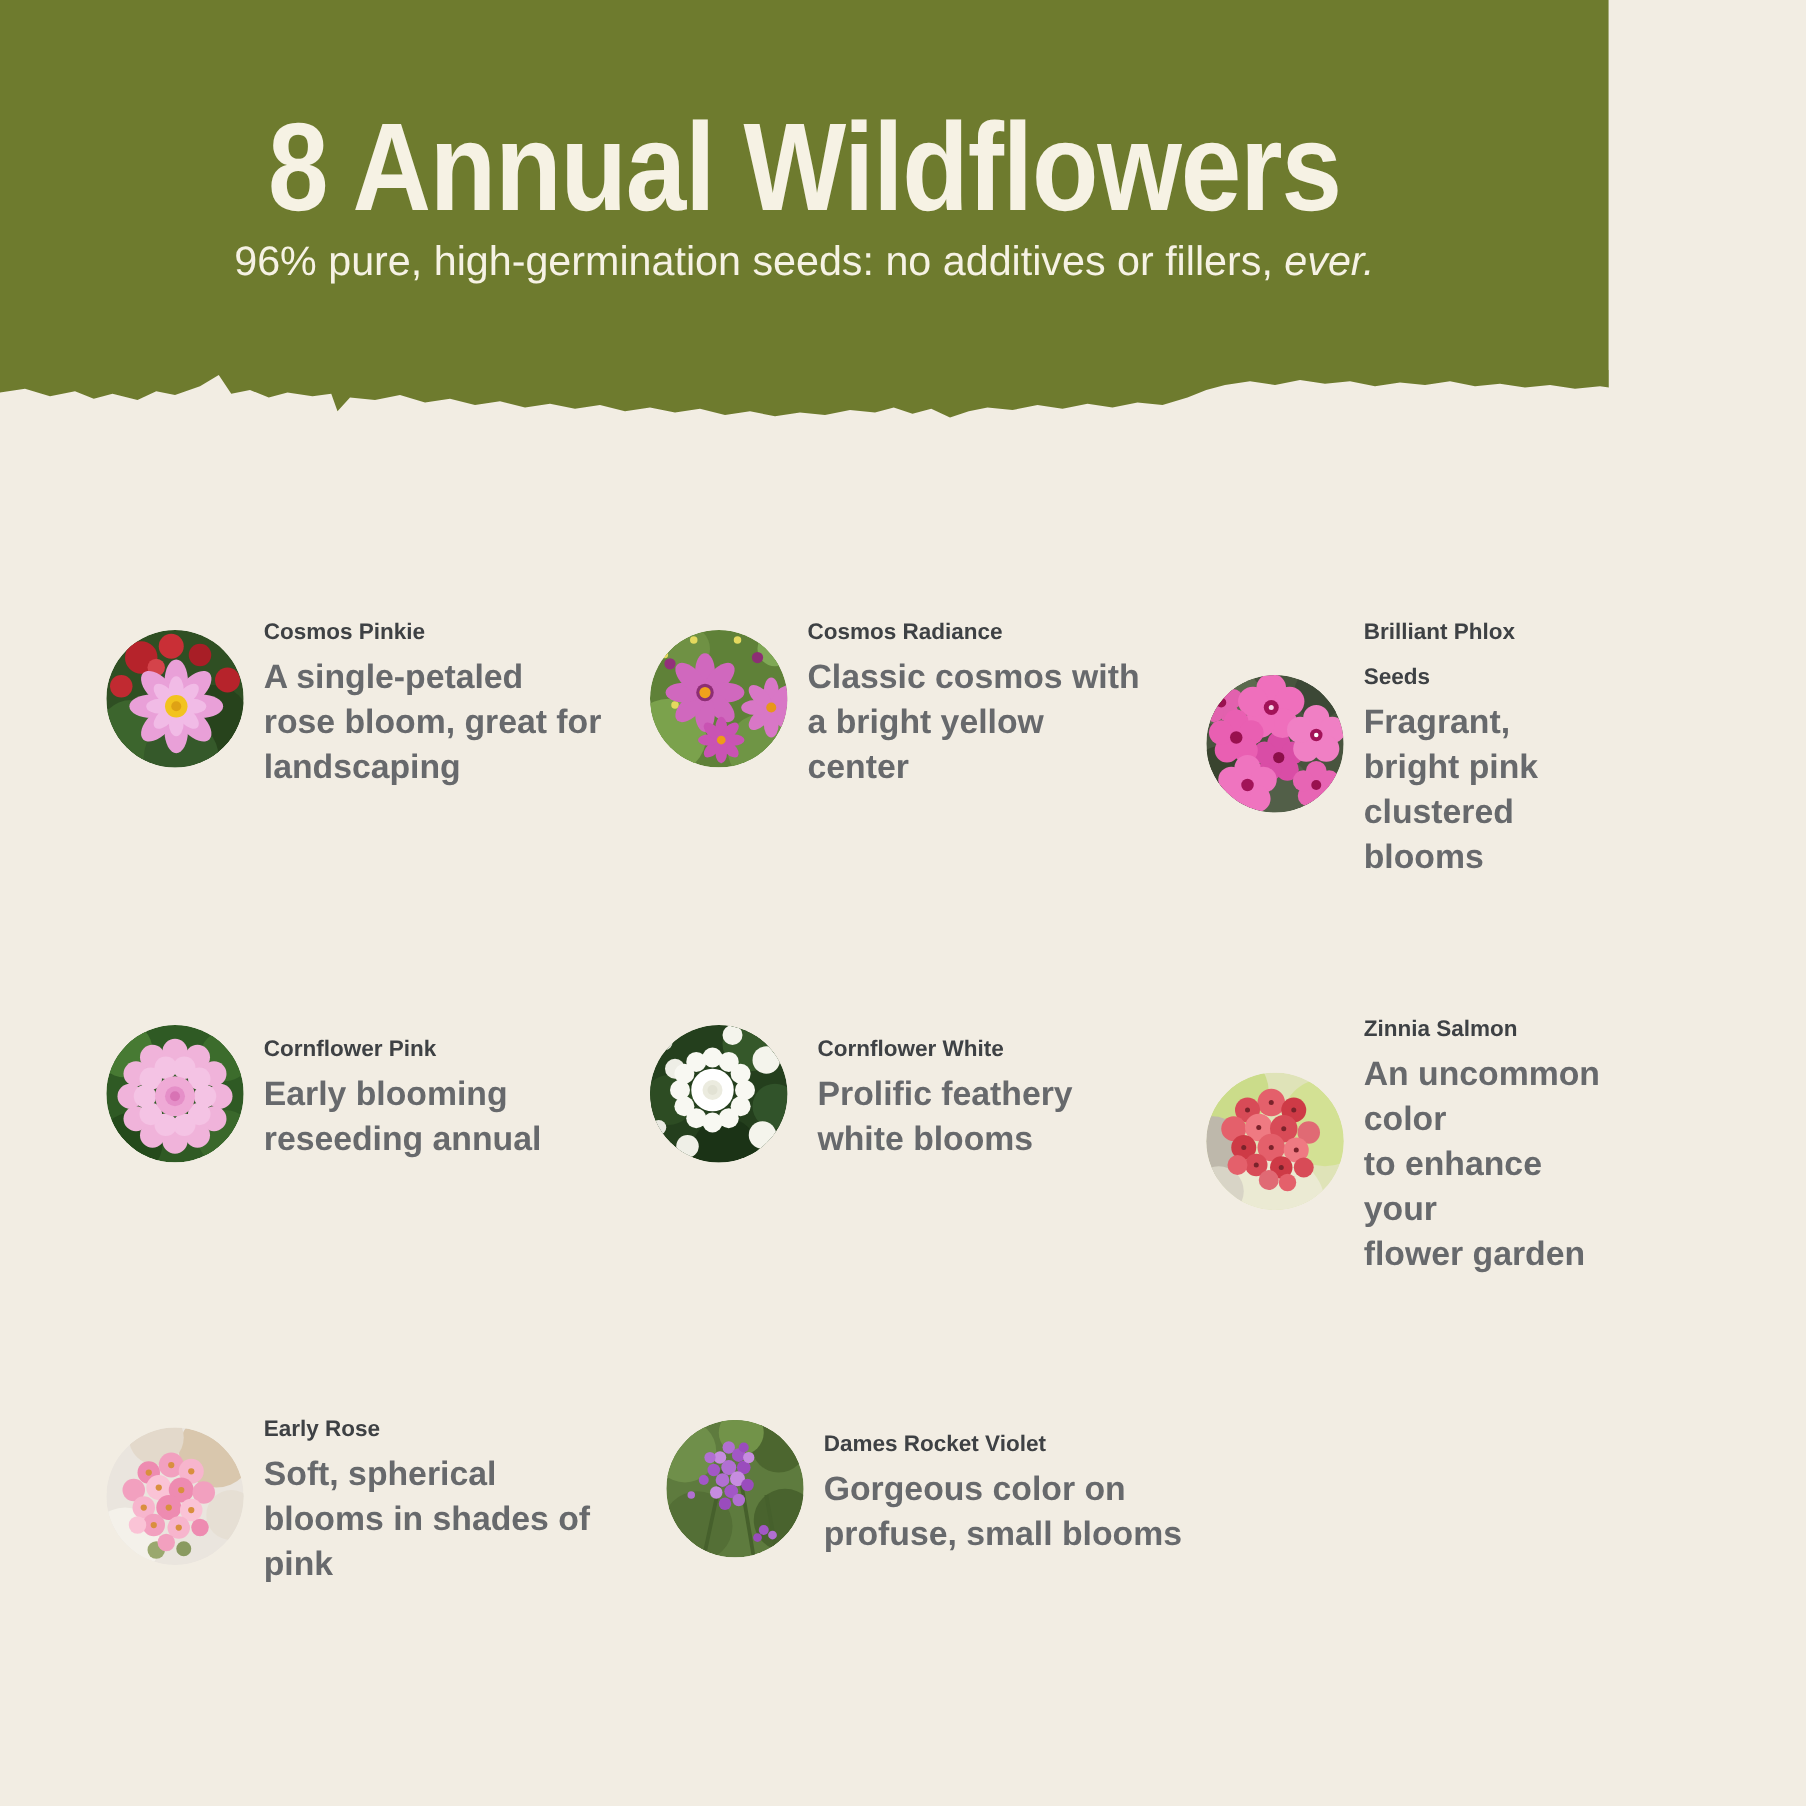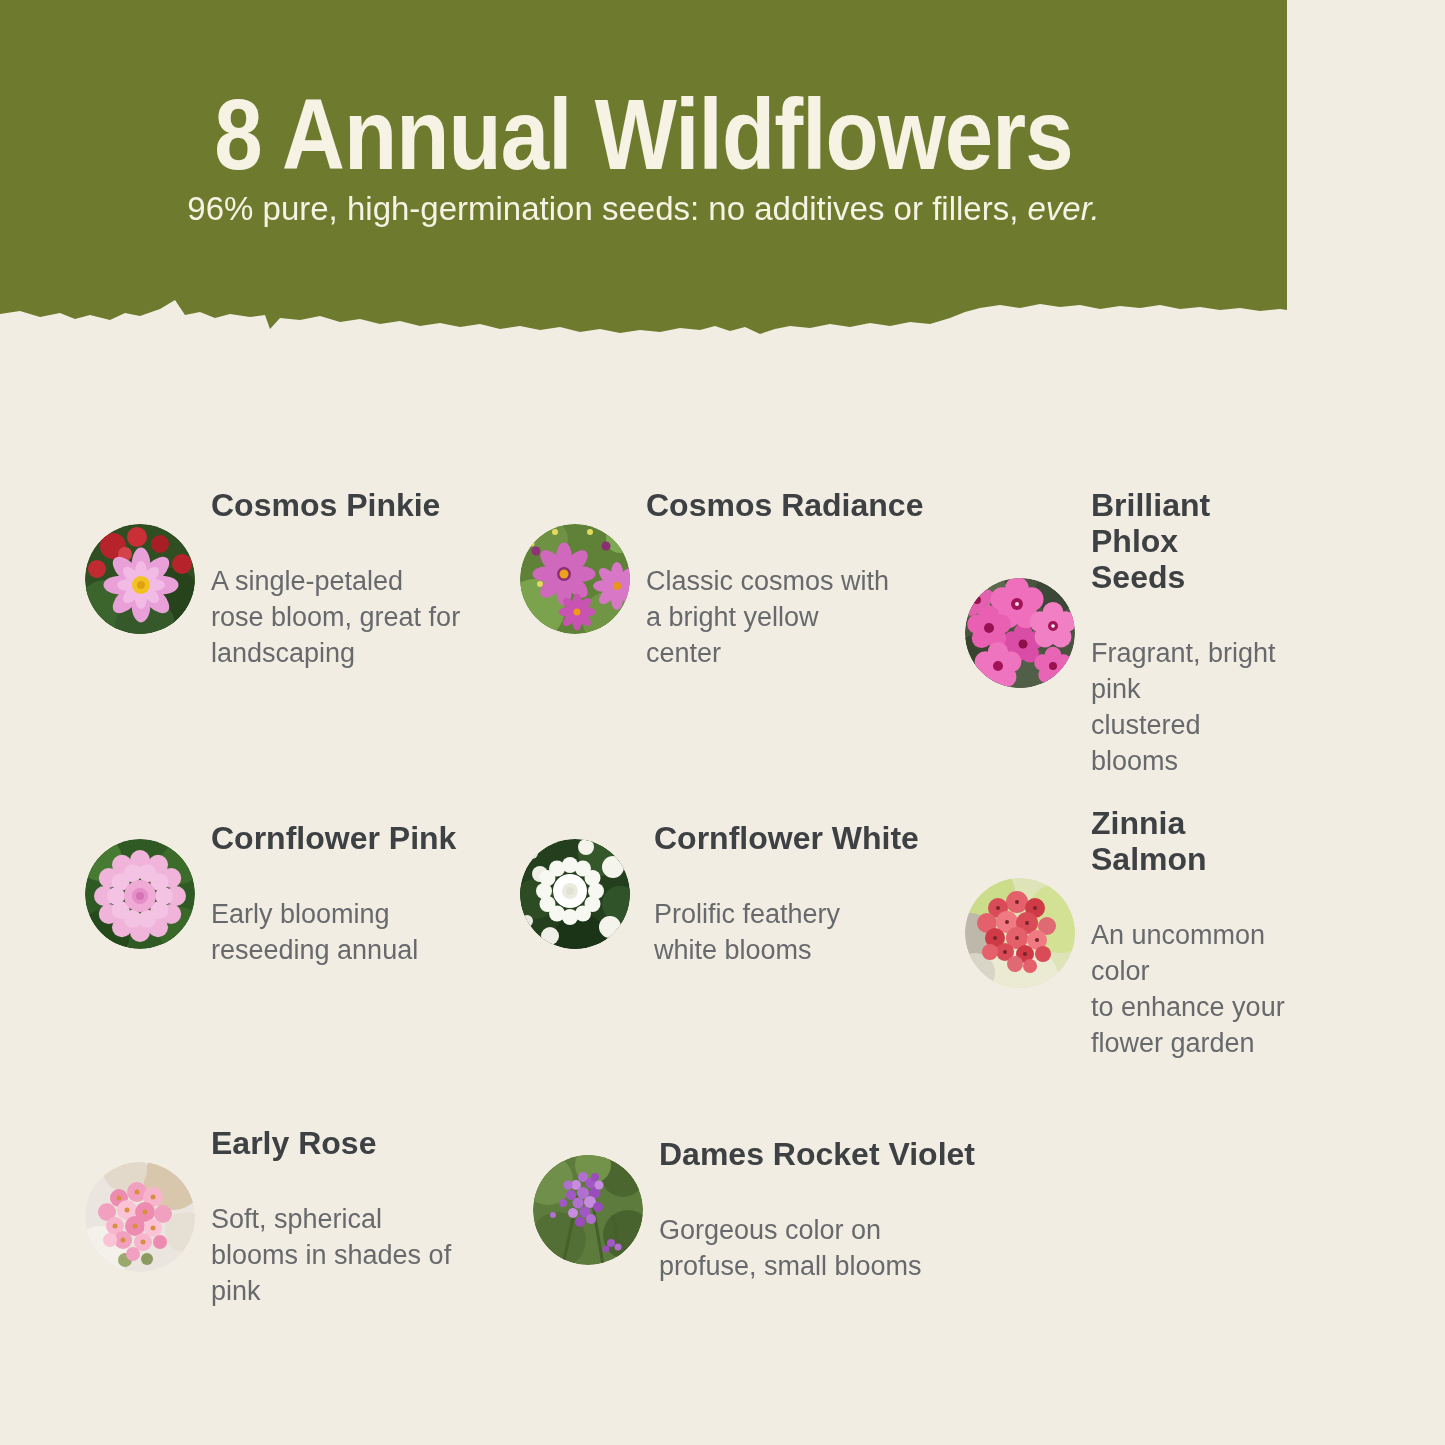--- a/index.html
+++ b/index.html
@@ -19,22 +19,22 @@
   .subtitle{
     position:absolute;top:189px;left:0;width:100%;text-align:center;
     font-size:33px;line-height:1.2;color:var(--header-text,#f6f2e4);
   }
   .subtitle .em{font-style:italic;}
 
   .cell{position:absolute;display:flex;align-items:center;gap:16px;}
   .photo{width:110px;height:110px;flex:0 0 110px;border-radius:50%;overflow:hidden;}
   .photo svg{display:block;}
   .text{display:block;}
-  .item-title{font-size:32px;line-height:36px;font-weight:700;color:var(--item-title,#3e4144);white-space:pre-line;}
-  .item-desc{font-size:27px;line-height:36px;font-weight:400;color:var(--item-desc,#67696c);white-space:pre-line;margin-top:40px;}
+  .item-title{font-size:18px;line-height:36px;font-weight:700;color:var(--item-title,#3e4144);white-space:pre-line;}
+  .item-desc{font-size:27px;line-height:36px;font-weight:700;color:var(--item-desc,#67696c);white-space:pre-line;}
 
   .c1{left:85px;top:487px;}
   .c2{left:520px;top:487px;}
   .c3{left:965px;top:487px;}
   .c4{left:85px;top:820px;}
   .c5{left:520px;top:820px;gap:24px;}
   .c6{left:965px;top:805px;}
   .c7{left:85px;top:1125px;}
   .c8{left:533px;top:1136px;}
 </style>

